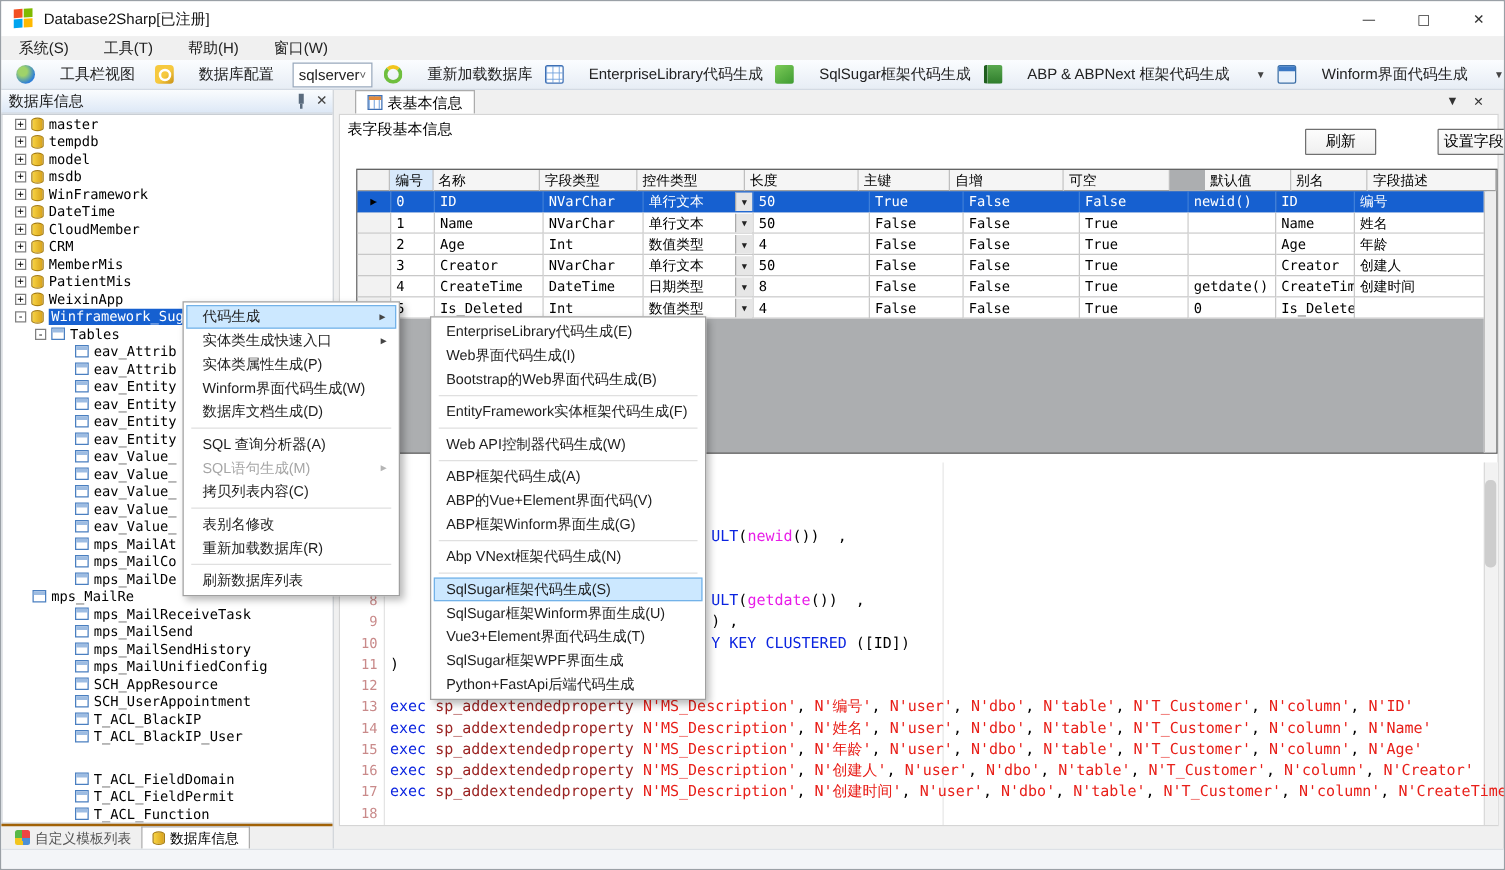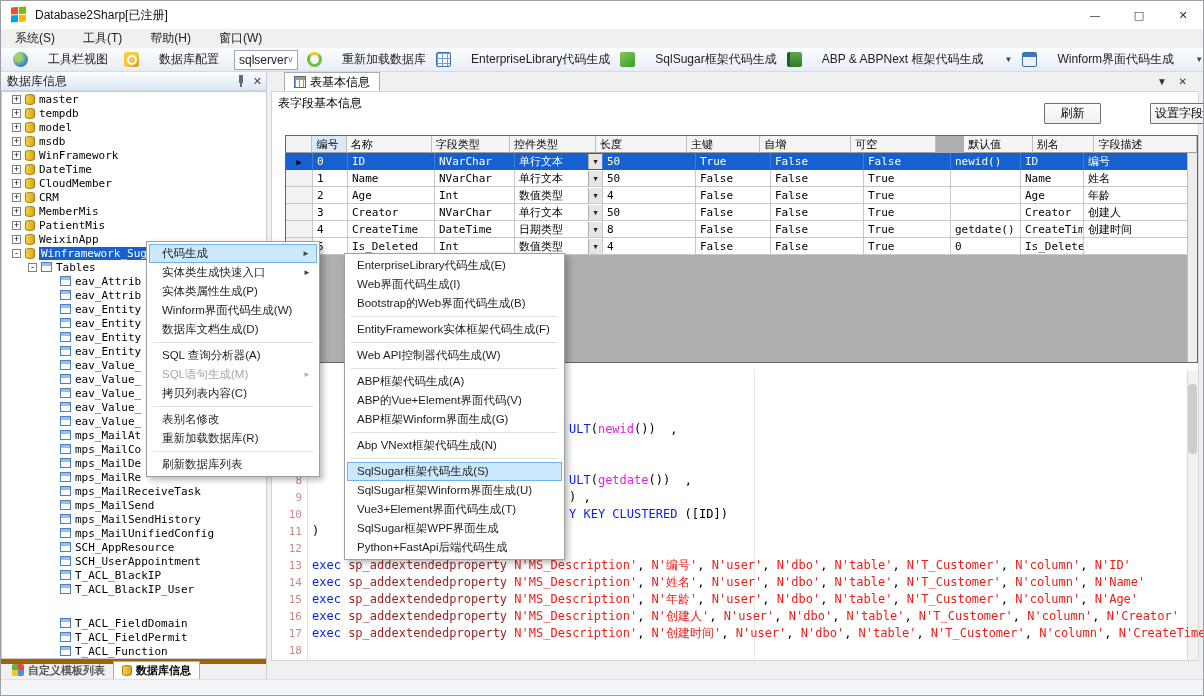--- a/index.html
+++ b/index.html
@@ -50,21 +50,21 @@
 .tree { position:absolute; left:0; top:19px; width:100%; height:568px; background:#fff; border:1px solid #C9CED4; border-right:none; overflow:hidden; font-family:"DejaVu Sans Mono", monospace; font-size:11px; color:#000; }
 .tree-row { height:14px; display:flex; align-items:center; white-space:nowrap; }
 .expand-box { width:9px; height:9px; border:1px solid #808080; background:#fff; font-size:9px; line-height:7px; text-align:center; color:#000; flex:0 0 auto; font-family:"Liberation Sans",sans-serif; }
 .db-cyl { width:10px; height:11px; background:linear-gradient(90deg,#F7D342,#D9A31B); border-radius:50% 50% 50% 50% / 22% 22% 22% 22%; border:1px solid #A87F12; flex:0 0 auto; }
 .tbl-ico { width:11px; height:10px; background:#fff; border:1px solid #4A7FC0; flex:0 0 auto; position:relative; }
 .tbl-ico:before{content:""; position:absolute; left:0; top:0; right:0; height:3px; background:#9DBCE2;}
 .tree-label { margin-left:4px; }
 .tree-row.sel .tree-label { background:#1660D0; color:#fff; padding:0 22px 0 2px; }
 .gap4{ width:4px; flex:0 0 auto;}
 
-.lp-tabs { position:absolute; left:0; bottom:0; width:100%; height:20px; background:#F0F0F0; display:flex; align-items:flex-end; padding-left:3px; border-top:5px solid #a16207;font-weight:bold; }
+.lp-tabs { position:absolute; left:0; bottom:0; width:100%; height:20px; background:#F0F0F0; display:flex; align-items:flex-end; padding-left:3px; border-top:2px solid #a16207; }
 .lp-tab { height:18px; display:flex; align-items:center; gap:4px; padding:0 8px; font-size:11px; color:#555; }
 .lp-tab.active { background:#fff; border:1px solid #ACACAC; border-bottom:none; color:#000; }
 .tpl-ico { width:12px; height:12px; background:conic-gradient(#E44 0 25%, #4A90D9 25% 50%, #F2C51D 50% 75%, #57B847 75%); border-radius:2px; }
 .dbm-ico { width:10px; height:11px; background:linear-gradient(90deg,#F7D342,#D9A31B); border-radius:50%/22%; border:1px solid #A87F12; }
 
 
 .doc { position:absolute; left:268px; top:71px; width:936px; height:607px; }
 .doc-tabstrip { position:absolute; left:0; top:0; width:100%; height:19px; }
 .doc-tab { position:absolute; left:15px; top:0; height:19px; background:#fff; border:1px solid #ACACAC; border-bottom:none; display:flex; align-items:center; gap:4px; padding:0 9px; font-size:12px; color:#000; }
 .dtab-ico { width:12px; height:12px; background:#fff; border:1px solid #3D6FB4; background-image:linear-gradient(#E28A3C 3px, transparent 3px), linear-gradient(90deg,#6FA0DC 1px, transparent 1px); background-size:100% 100%, 4px 4px; }
@@ -325,21 +325,21 @@
           <span class="tree-label">mps_MailAt</span>
         </div>
         <div class="tree-row" style="padding-left: 58px;">
           <span class="tbl-ico"></span>
           <span class="tree-label">mps_MailCo</span>
         </div>
         <div class="tree-row" style="padding-left: 58px;">
           <span class="tbl-ico"></span>
           <span class="tree-label">mps_MailDe</span>
         </div>
-        <div class="tree-row" style="padding-left: 58px;">
+        <div class="tree-row" style="padding-left: 24px;">
           <span class="tbl-ico"></span>
           <span class="tree-label">mps_MailRe</span>
         </div>
         <div class="tree-row" style="padding-left: 58px;">
           <span class="tbl-ico"></span>
           <span class="tree-label">mps_MailReceiveTask</span>
         </div>
         <div class="tree-row" style="padding-left: 58px;">
           <span class="tbl-ico"></span>
           <span class="tree-label">mps_MailSend</span>

